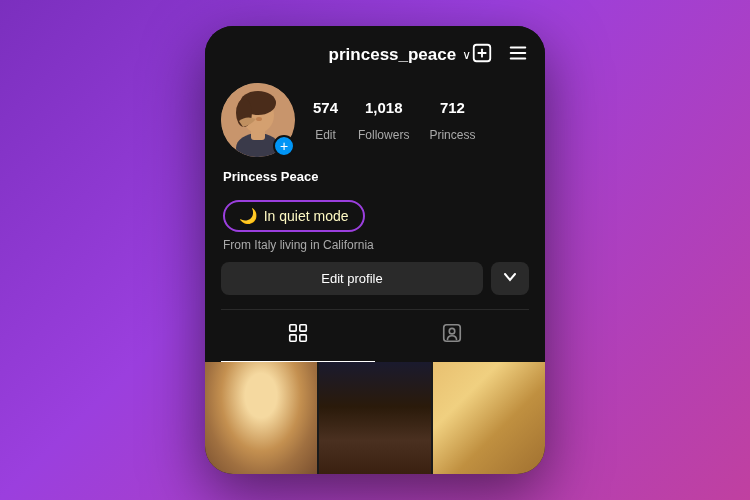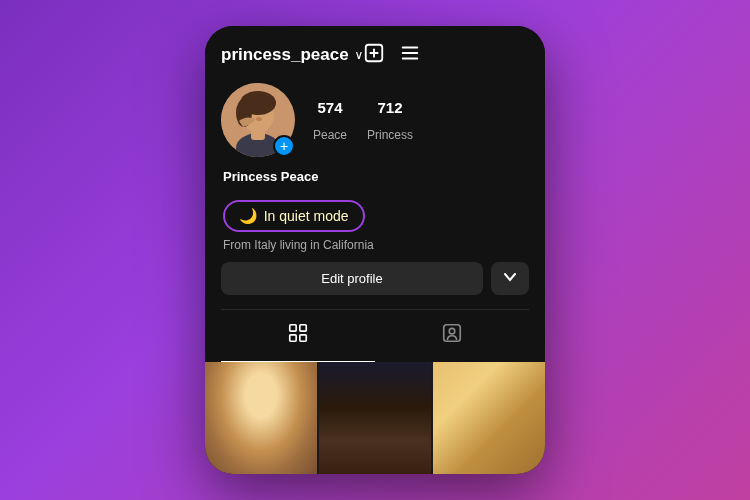--- a/index.html
+++ b/index.html
@@ -24,21 +24,21 @@
     }
 
     .profile-section {
       background: #121212;
       padding: 16px 16px 0 16px;
     }
 
     .top-bar {
       display: flex;
       align-items: center;
-      justify-content: flex-start;
+      justify-content: flex-end;
       margin-bottom: 16px;
     }
 
     .username-row {
       display: flex;
       align-items: center;
       gap: 4px;
     }
 
     .username {
@@ -322,21 +322,25 @@
 
             <ellipse cx="38" cy="36" rx="3" ry="2" fill="#c08050"></ellipse>
           </svg>
         </div>
         <div class="add-story-btn">+</div>
       </div>
 
       <div class="stats-row">
         <div class="stat-item">
           <span class="stat-number">574</span>
-          <span class="stat-label">Peace</span>
+          <span class="stat-label">Edit</span>
+        </div>
+        <div class="stat-item">
+          <span class="stat-number">1,018</span>
+          <span class="stat-label">Followers</span>
         </div>
         <div class="stat-item">
           <span class="stat-number">712</span>
           <span class="stat-label">Princess</span>
         </div>
       </div>
     </div>
 
     <div class="bio-section">
       <div class="display-name">Princess Peace</div>

